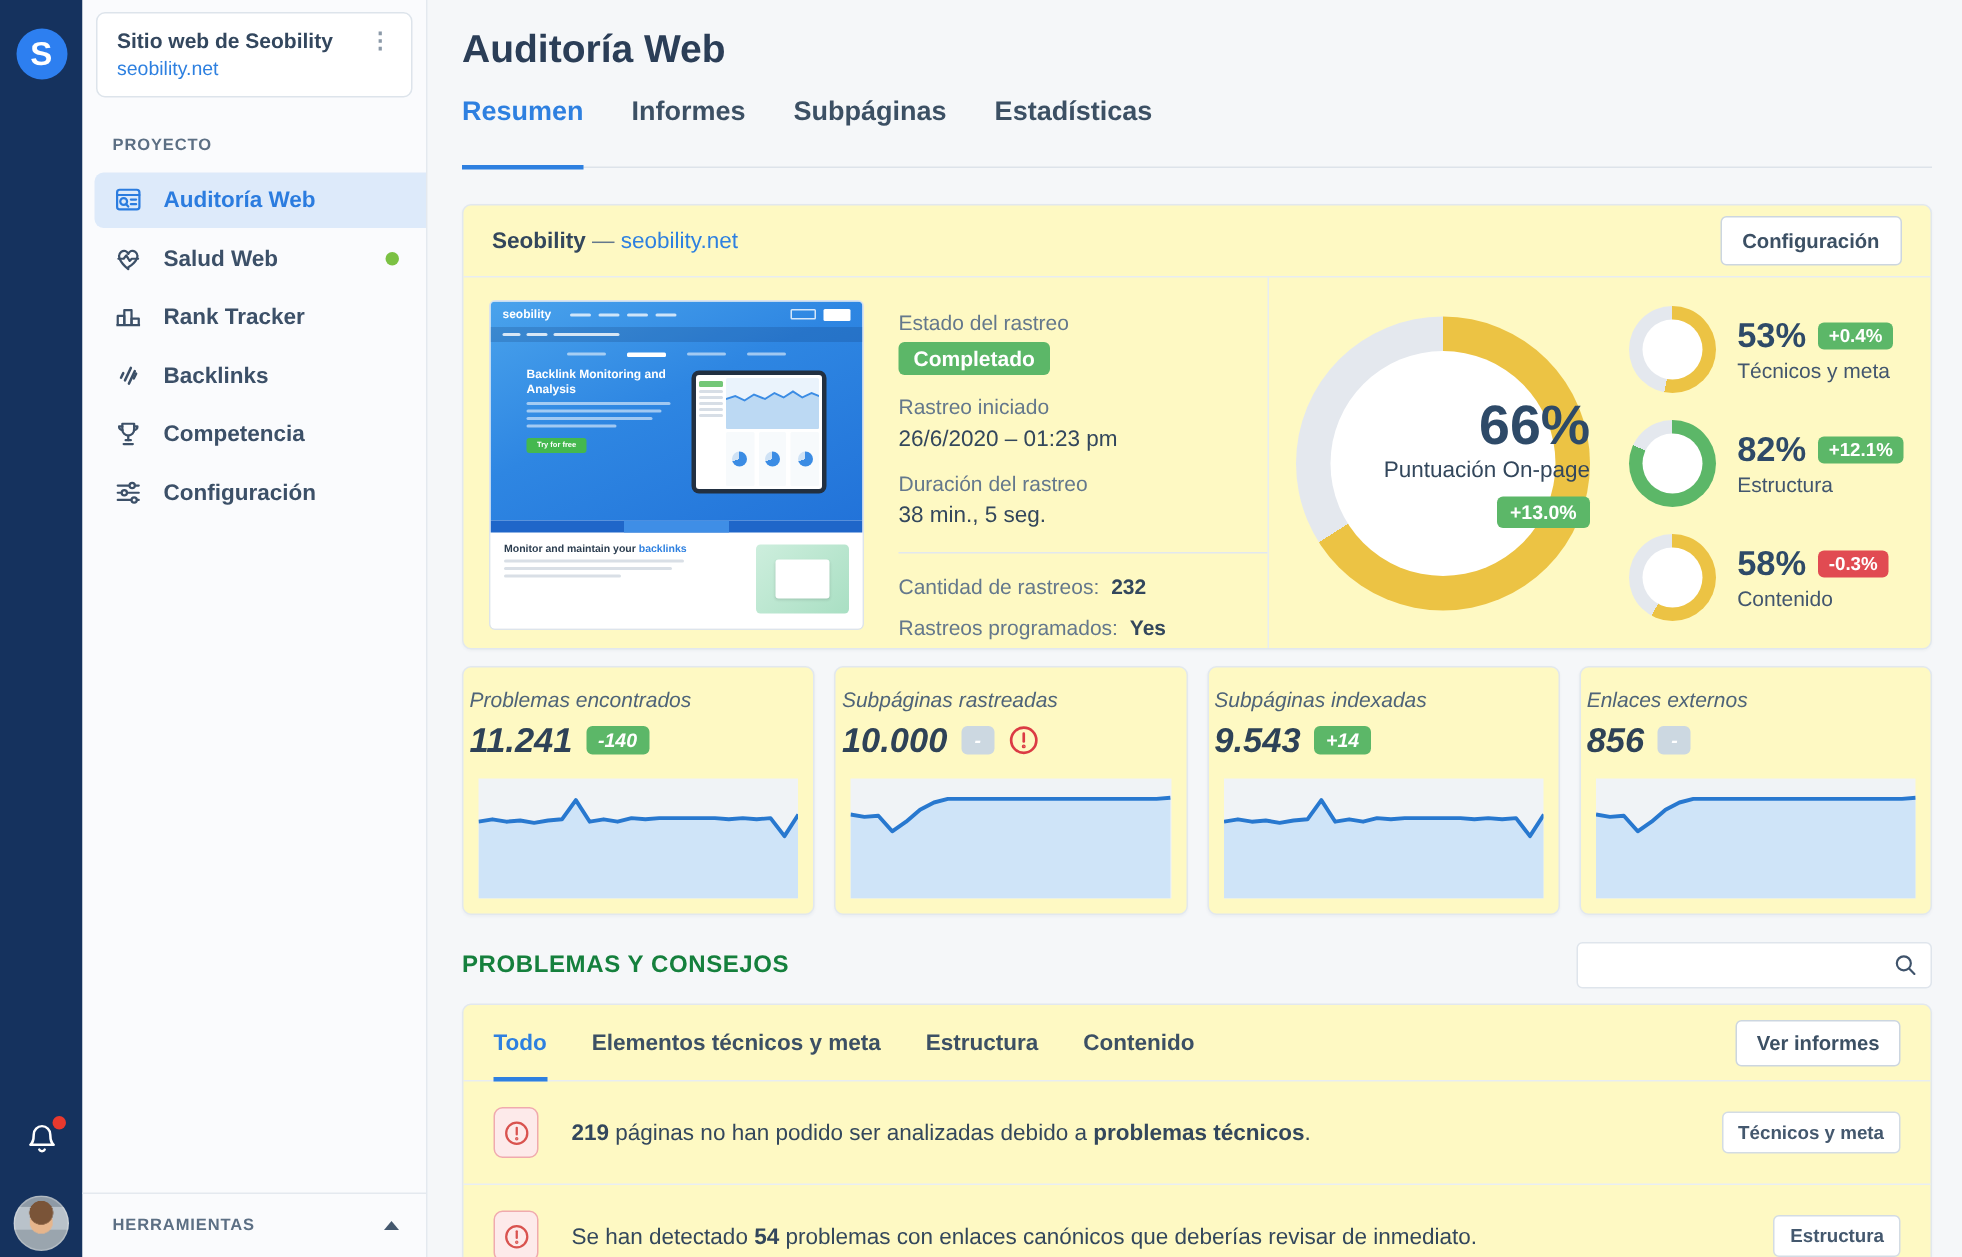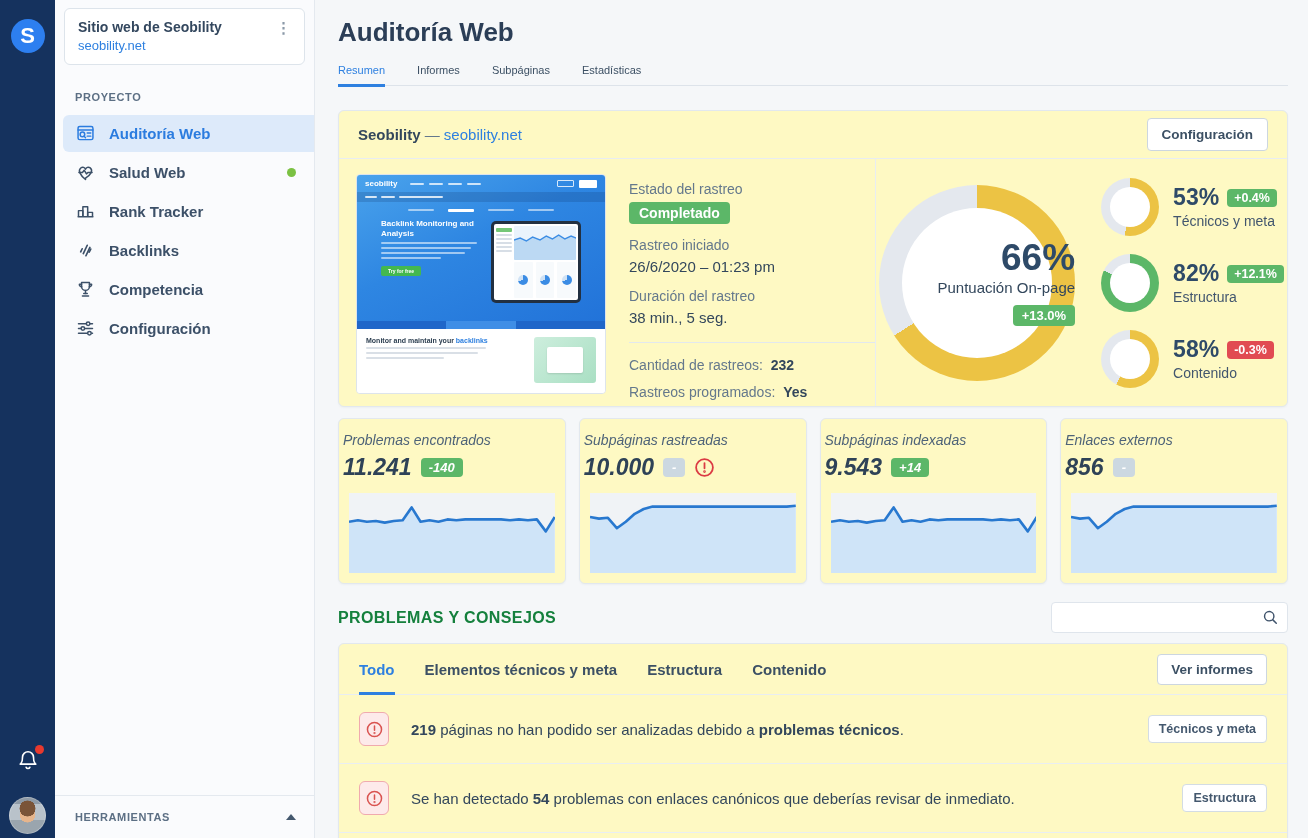--- a/index.html
+++ b/index.html
@@ -13,21 +13,21 @@
   .rail-spacer { flex:1; }
   .bell-wrap { position:relative; margin-bottom:22px; cursor:pointer; }
   .bell-dot { position:absolute; top:-4px; right:-5px; width:9px; height:9px; border-radius:50%; background:#e8392e; }
   .avatar { width:37px; height:37px; border-radius:50%; margin-bottom:4px; border:1px solid rgba(255,255,255,.25);
             background:
               radial-gradient(circle at 50% 30%, #7a5438 0 26%, transparent 27%),
               radial-gradient(circle at 50% 48%, #e6b58c 0 30%, transparent 31%),
               linear-gradient(180deg,#8e9aa6 0 18%, #b9c2ca 18% 62%, #9aa5ae 62%); }
 
   
-  .sidebar { width:260px; background:#fafbfd; border-right:1px solid #e4e9ef; display:flex; flex-direction:column; flex-shrink:0; }
+  .sidebar { width:230px; background:#fafbfd; border-right:1px solid #e4e9ef; display:flex; flex-direction:column; flex-shrink:0; }
   .site-card { margin:8px 9px 0 9px; background:#fff; border:1px solid #dde4eb; border-radius:6px; padding:9px 10px 9px 13px;
                display:flex; justify-content:space-between; }
   .site-card-title { font-size:14px; font-weight:700; color:#33475e; line-height:1.35; }
   .site-card-domain { font-size:13px; color:#2e80e0; line-height:1.4; cursor:pointer; }
   .kebab { color:#8b99a8; font-size:15px; font-weight:700; cursor:pointer; line-height:1; padding:2px 3px; }
   .section-label { font-size:11px; font-weight:700; letter-spacing:.6px; color:#5c6f84; margin:26px 0 12px 20px; }
   .nav { display:flex; flex-direction:column; gap:2px; }
   .nav-item { display:flex; align-items:center; gap:13px; margin:0 0 0 8px; padding:8px 10px 8px 12px; border-radius:6px 0 0 6px;
               font-size:15px; font-weight:600; color:#3c5068; cursor:pointer; position:relative; }
   .nav-item svg { stroke:#3c5068; flex-shrink:0; }
@@ -36,21 +36,21 @@
   .green-dot { width:9px; height:9px; border-radius:50%; background:#7bc143; position:absolute; right:18px; }
   .sidebar-spacer { flex:1; }
   .tools-bar { border-top:1px solid #e4e9ef; padding:15px 18px 15px 20px; display:flex; align-items:center; justify-content:space-between; cursor:pointer; }
   .tools-label { font-size:11px; font-weight:700; letter-spacing:.6px; color:#5c6f84; }
   .tri-up { width:0; height:0; border-left:5px solid transparent; border-right:5px solid transparent; border-bottom:6px solid #44586e; }
 
   
   .main { flex:1; padding:0 20px 0 23px; overflow:hidden; }
   .page-title { font-size:26px; font-weight:700; color:#2b3e57; margin:17px 0 16px; }
   .tabs { display:flex; gap:32px; border-bottom:1px solid #dde3ea; }
-  .tab { font-size:11px; font-weight:400; color:#3c5064; padding-bottom:8px; cursor:pointer; }
+  .tab { font-size:18px; font-weight:700; color:#3c5064; padding-bottom:25px; cursor:pointer; }
   .tab.active { color:#2e80e0; border-bottom:3px solid #2e80e0; margin-bottom:-2px; }
 
   .card { background:#fef9c3; border:1px solid #e2e8ee; border-radius:6px; box-shadow:0 1px 2px rgba(30,50,70,.04); }
 
   
   .overview { margin-top:24px; height:297px; display:flex; flex-direction:column; }
   .overview-head { height:48px; padding:0 19px; display:flex; align-items:center; border-bottom:1px solid #e8edf2; }
   .overview-site { font-size:15px; color:#64788c; }
   .overview-site b { color:#33475c; font-weight:700; }
   .overview-site a { color:#2e80e0; text-decoration:none; cursor:pointer; }

